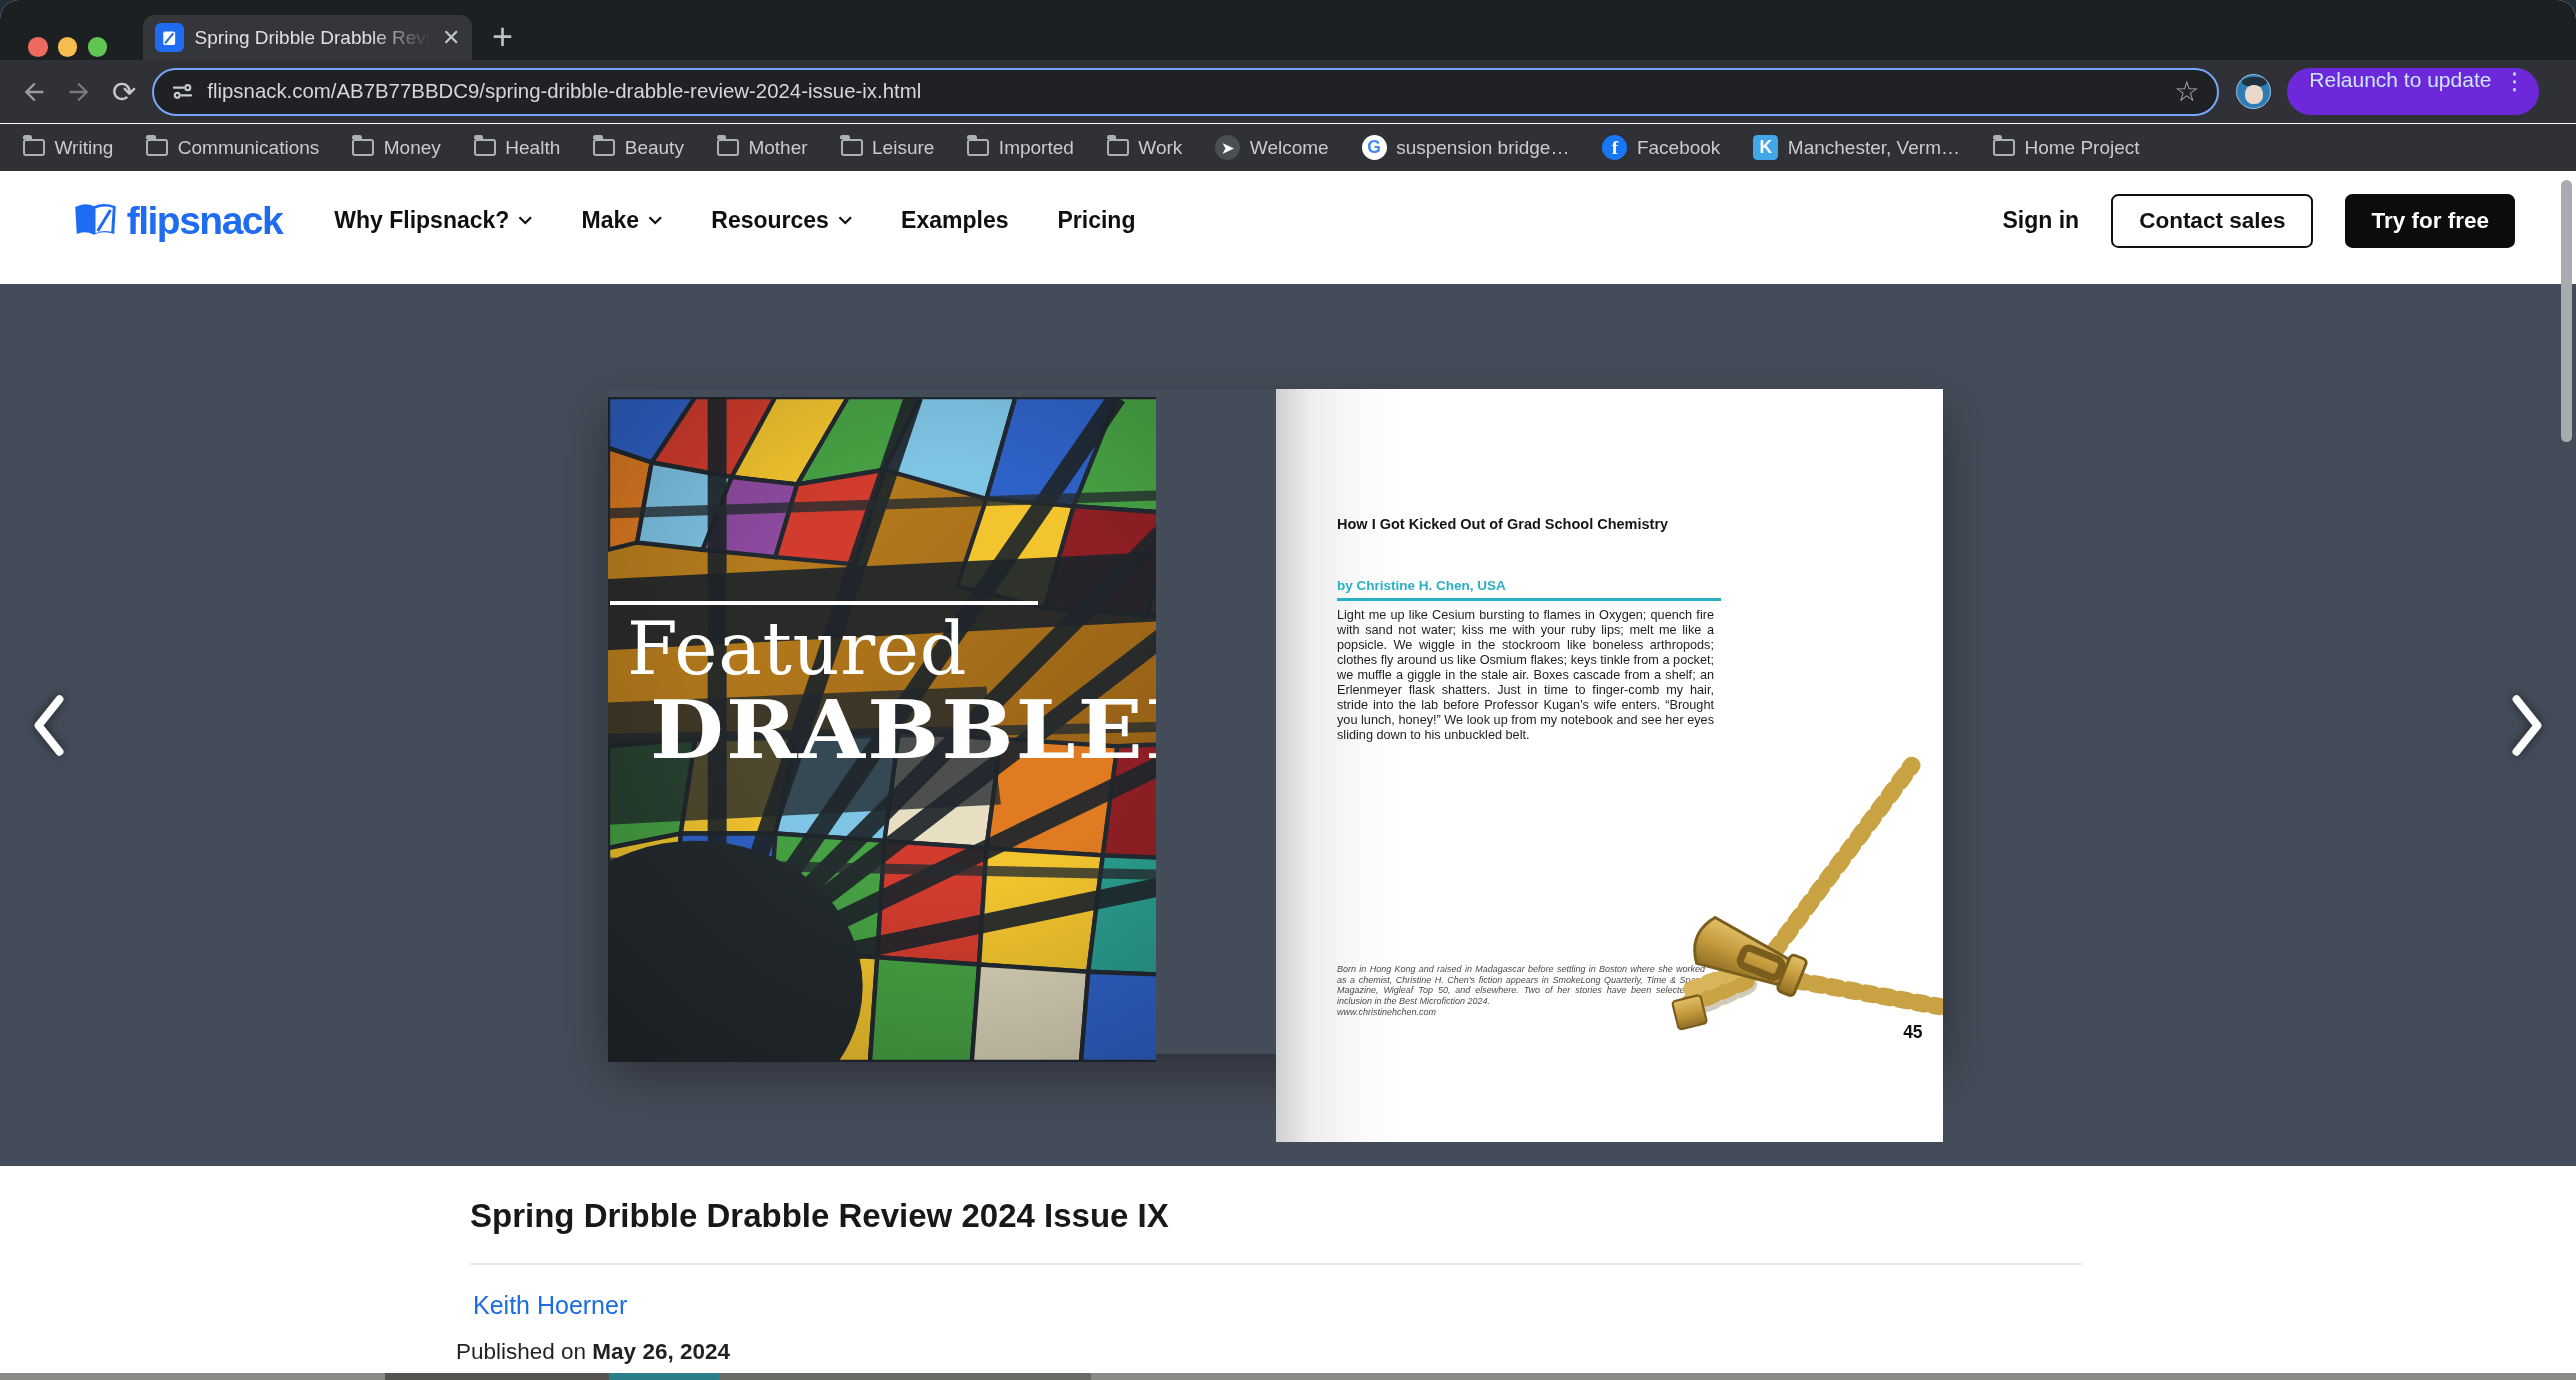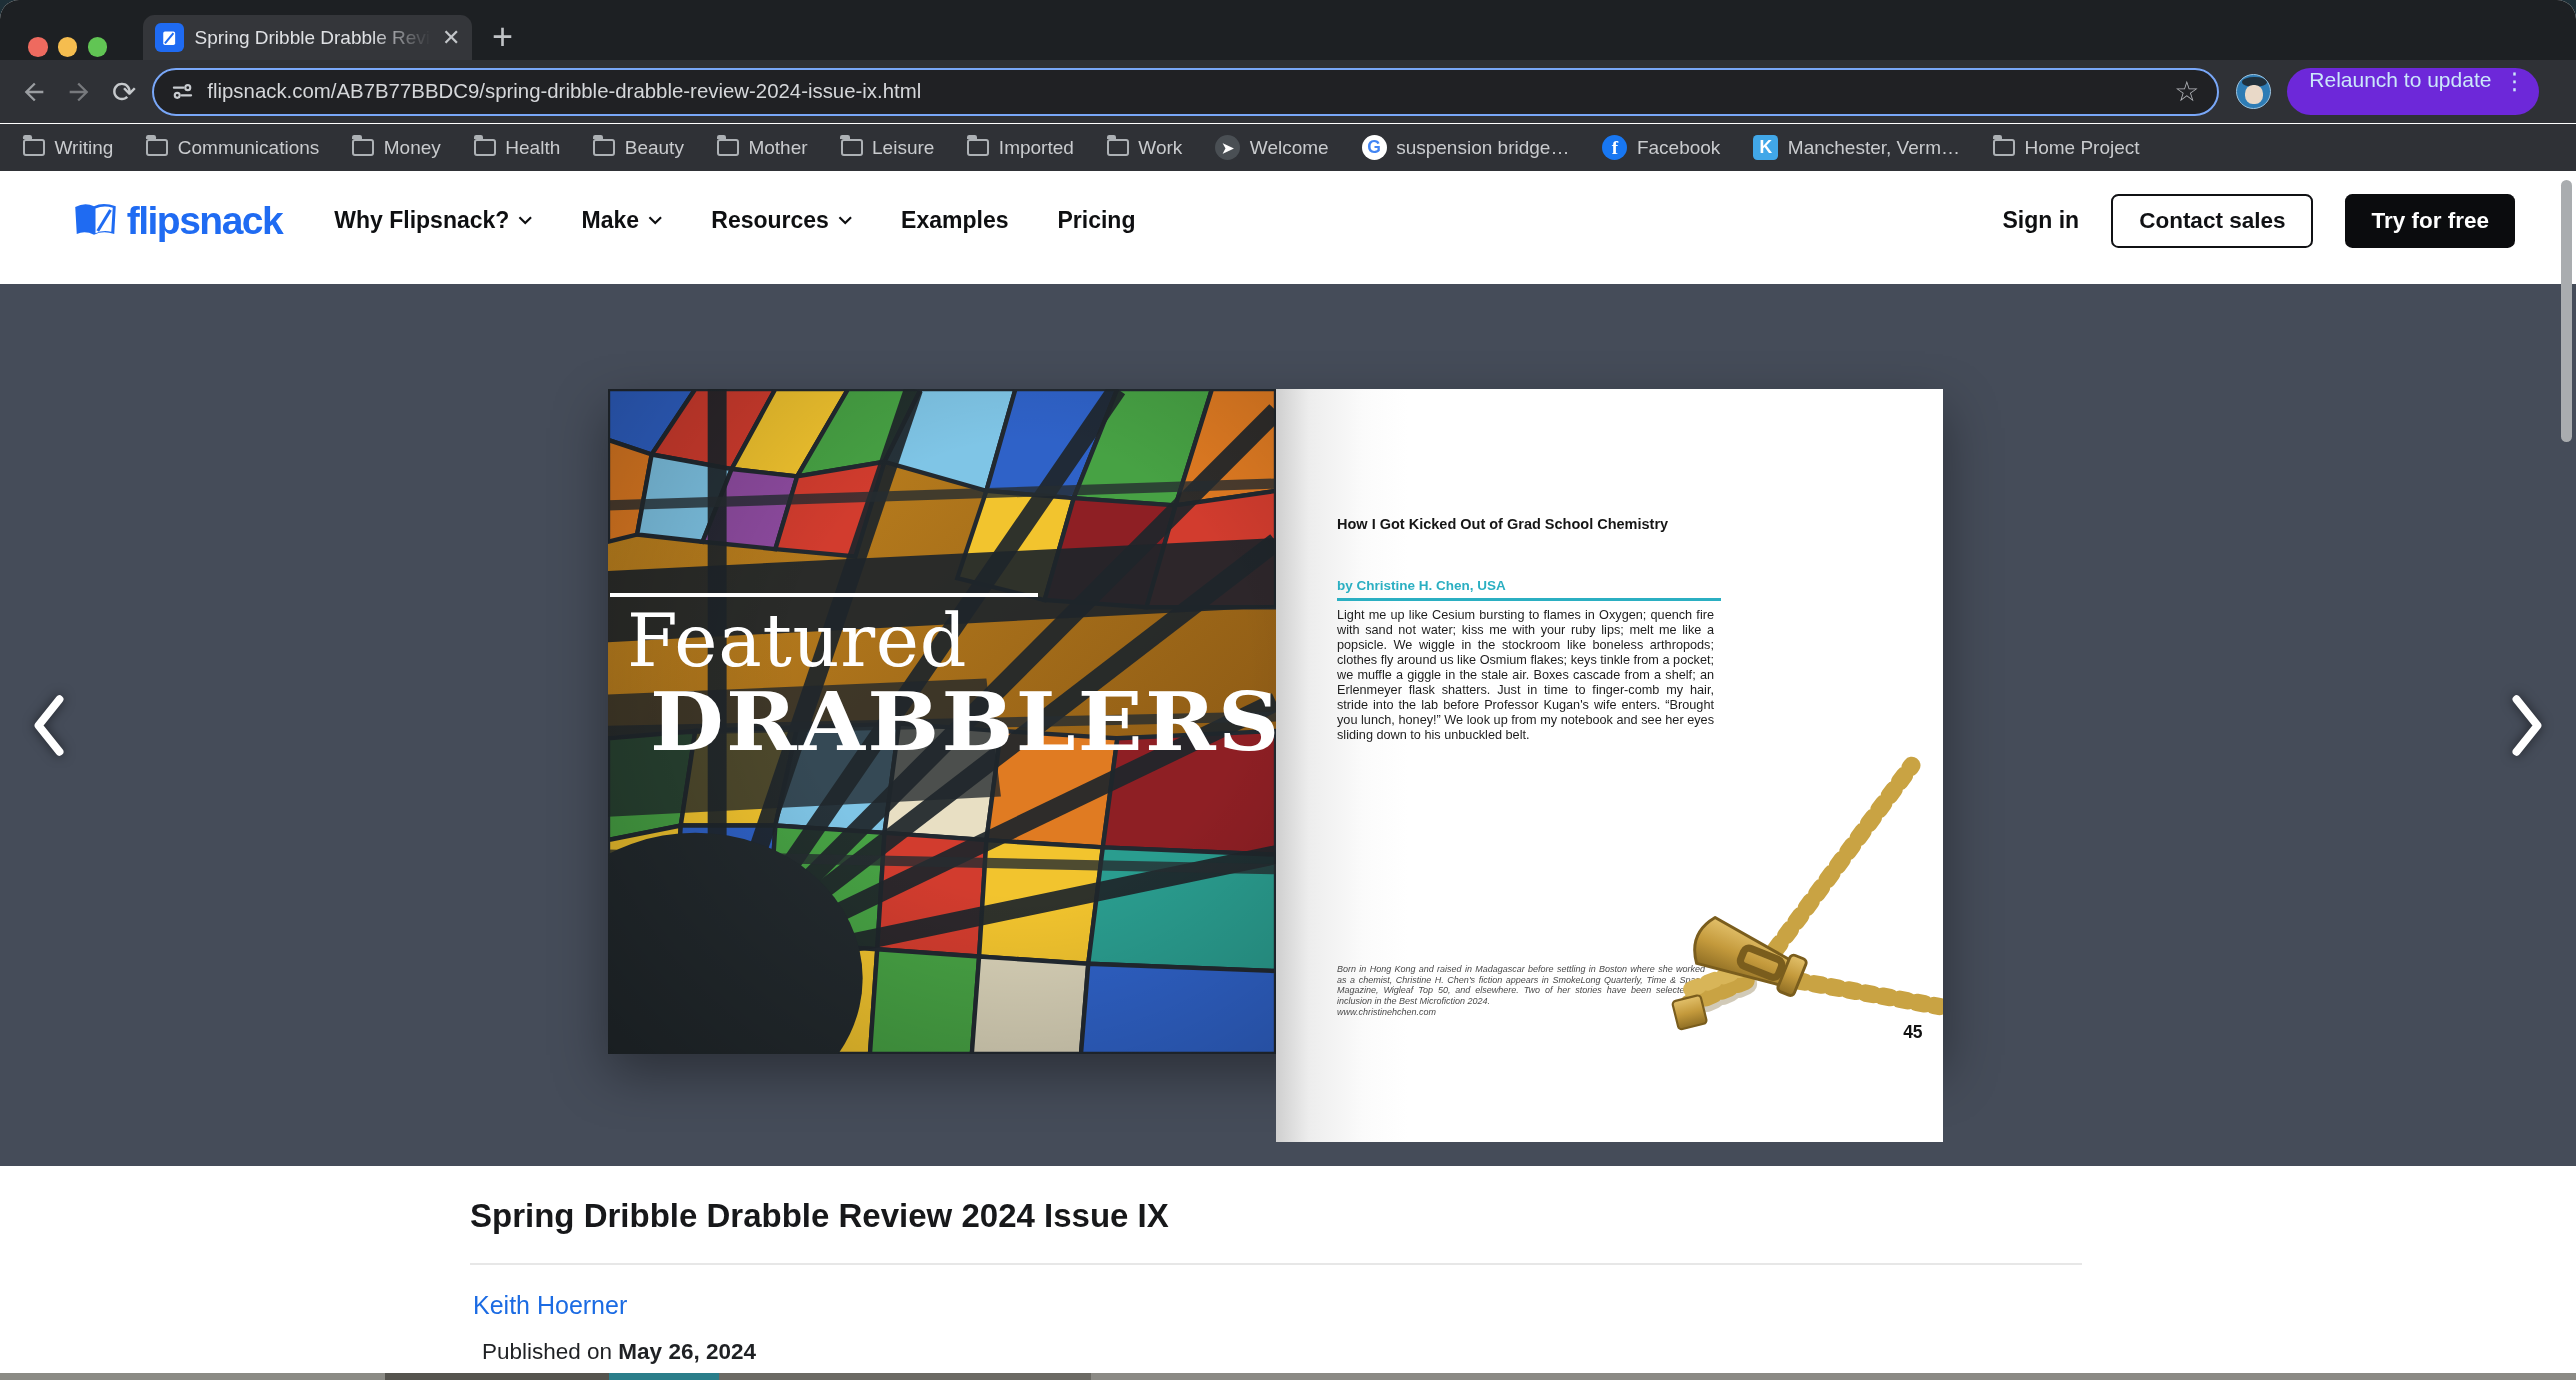--- a/index.html
+++ b/index.html
@@ -66,21 +66,21 @@
     align-items:center;font-size:22.5px;font-weight:700;text-align:center;}
 
   
   .viewer{position:absolute;top:284px;left:0;right:0;height:882px;background:#454C59;}
   .chev-btn{position:absolute;top:406px;width:58px;height:70px;display:flex;align-items:center;justify-content:center;}
   .chev-left{left:20.4px;} .chev-right{right:20.4px;transform:scaleX(-1);}
   .chev-btn svg{filter:drop-shadow(0 0 5.8px rgba(0,0,0,.55));}
 
   .book{position:absolute;left:608px;top:105px;width:1335px;height:665px;
     box-shadow:0 20.4px 51px rgba(0,0,0,.38);}
-  .page-left{position:absolute;left:0;top:0;width:668px;height:665px;overflow:hidden;background:#737373;}
+  .page-left{position:absolute;left:0;top:8px;width:548px;height:665px;overflow:hidden;background:#737373;}
   .page-left .shade{position:absolute;inset:0;background:radial-gradient(circle at 62% 42%,rgba(0,0,0,0) 40%,rgba(0,0,0,.28) 100%);}
   .page-right{position:absolute;left:668px;top:0;width:667px;height:753px;overflow:hidden;
     background:linear-gradient(90deg,#CFCFCF 0px,#EDEDED 33px,#FBFBFB 87px,#FFFFFF 131px);}
 
   .overline{position:absolute;left:1.5px;top:204px;width:428px;height:3.6px;background:#FFF;}
   .t-featured{position:absolute;left:19px;top:209px;font-family:"DejaVu Serif",serif;
     font-size:73px;color:#FFF;letter-spacing:0.7px;}
   .t-drabblers{position:absolute;left:42px;top:285px;font-family:"DejaVu Serif",serif;
     font-size:81px;font-weight:700;color:#FFF;letter-spacing:2.2px;transform:scaleX(1.05);transform-origin:left;}
   .bubble{position:absolute;left:322px;top:381px;width:241px;background:#FFF;border-radius:19px;
@@ -99,21 +99,21 @@
     color:#4A4A4A;font-style:italic;text-align:justify;}
   .rp-bio-url{position:absolute;left:61px;top:618px;font-size:9px;color:#4A4A4A;font-style:italic;}
   .rp-pagenum{position:absolute;right:20.4px;top:633px;font-size:17.5px;font-weight:700;color:#111;}
   .zipper{position:absolute;left:393px;top:359px;width:275px;height:305px;}
 
   
   .below{position:absolute;top:1166px;left:0;right:0;height:215px;background:#fff;}
   .below-title{position:absolute;left:470px;top:31px;font-size:33px;font-weight:700;color:#17181A;}
   .below-divider{position:absolute;left:470px;top:97px;width:1612px;height:1.5px;background:#E7E7E7;}
   .below-author{position:absolute;left:473px;top:125px;font-size:25px;color:#1B6BE3;font-weight:500;}
-  .below-pub{position:absolute;left:482px;top:173px;font-size:22.5px;color:#1F2124;}
+  .below-pub{position:absolute;left:456px;top:173px;font-size:22.5px;color:#1F2124;}
   .below-pub b{font-weight:700;}
   .bottom-strip{position:absolute;left:0;bottom:0;height:7.3px;width:100%;
     background:linear-gradient(90deg,#8B8B85 0 385px,#55544E 385px 609px,#2A7E8A 609px 719px,
       #6B6A64 719px 1091px,#8B8A85 1091px 100%);}
   .scroll-thumb{position:absolute;right:3.6px;top:180px;width:11.6px;height:262px;border-radius:5.8px;background:#A9ACAF;}
 </style>
 </head>
 <body>
 
 <div class="screen">

